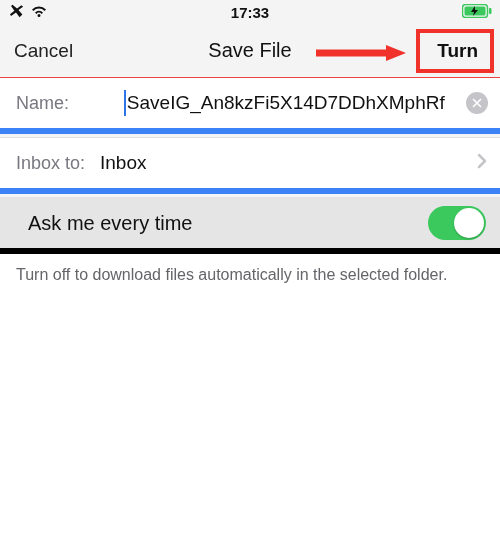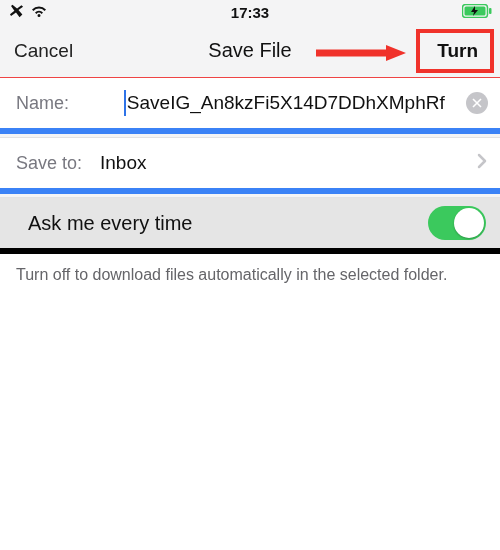--- a/index.html
+++ b/index.html
@@ -226,21 +226,21 @@
       <svg width="10" height="10" viewBox="0 0 10 10">
           <path stroke="#fff" stroke-width="1.6" d="M1 1l8 8M9 1l-8 8"></path>
         </svg>
     </div>
   </div>
 </div>
 
 <div class="row-gap"></div>
 
 <div class="row">
-  <div class="row-label">Save to:</div>
+  <div class="row-label">Inbox to:</div>
   <div class="row-value">Inbox</div>
   <span class="chevron">
     <svg width="12" height="18" viewBox="0 0 12 18">
         <path fill="none" stroke="#c5c5c9" stroke-width="2.5" stroke-linecap="round" stroke-linejoin="round" d="M3 3l6 6-6 6"></path>
       </svg>
   </span>
 </div>
 
 <div class="row-gap"></div>
 

